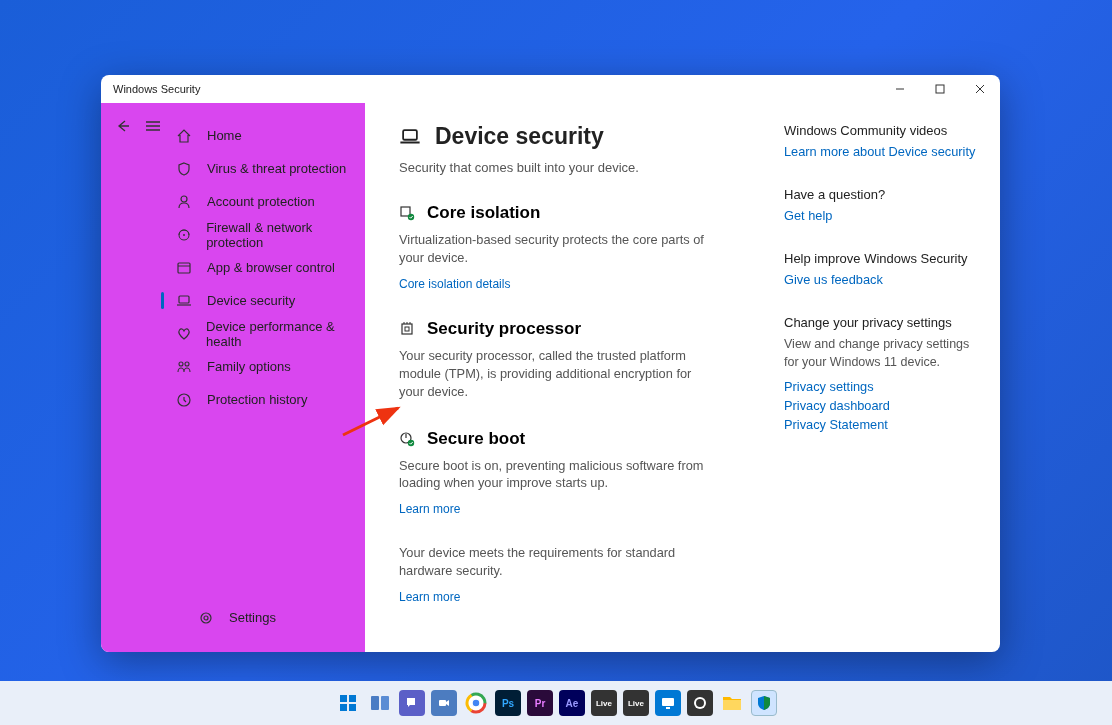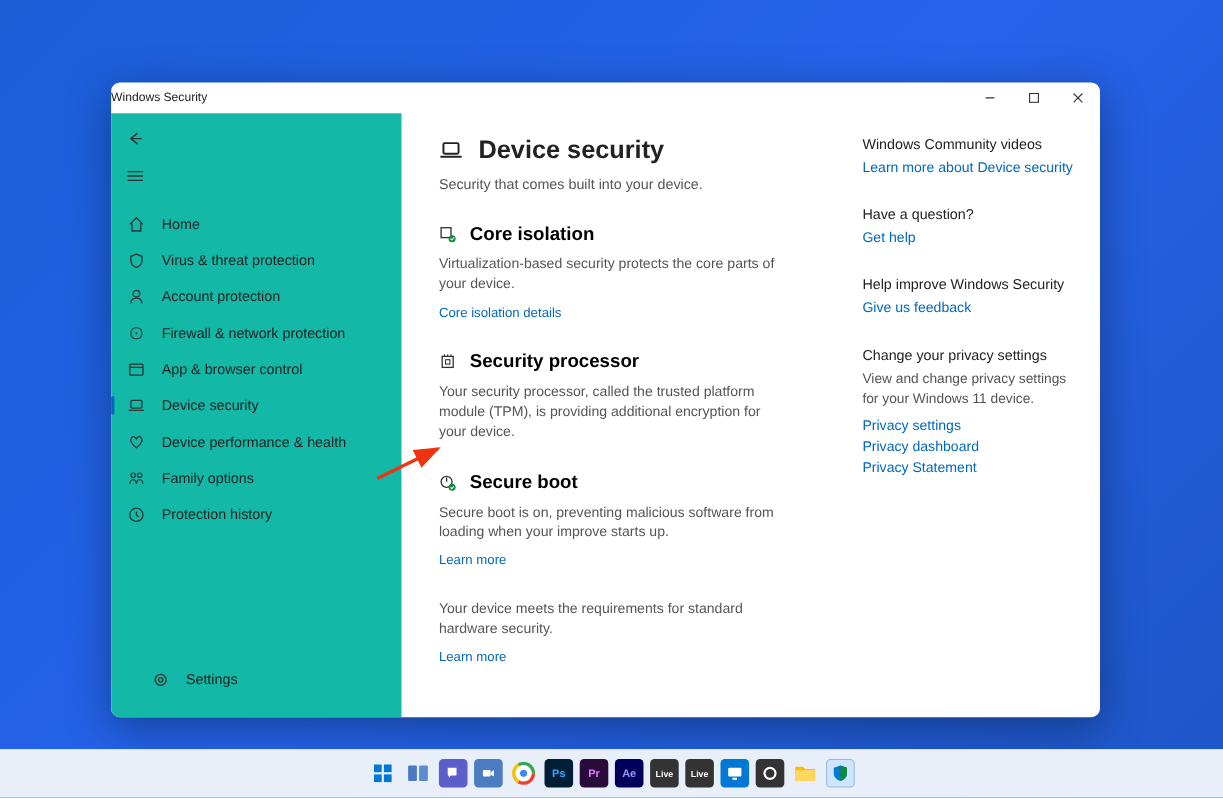--- a/index.html
+++ b/index.html
@@ -21,20 +21,21 @@
     border-radius: 8px;
     box-shadow: 0 10px 40px rgba(0,0,0,0.35);
     display: flex;
     flex-direction: column;
     overflow: hidden;
   }
   .titlebar {
     height: 28px;
     display: flex;
     align-items: center;
+    padding-left: 12px;
     font-size: 11px;
     color: #222;
     position: relative;
   }
   .titlebar .controls {
     position: absolute;
     right: 0;
     top: 0;
     display: flex;
     height: 28px;
@@ -48,23 +49,23 @@
     color: #333;
     cursor: default;
   }
   .content-area {
     flex: 1;
     display: flex;
     min-height: 0;
   }
   .sidebar {
     width: 264px;
-    background: #14b8a6;
-    display: flex;
-    flex-direction: column;
+    background: #d946ef;
+    display: flex;
+    flex-direction: row;
     padding-top: 6px;
   }
   .sidebar .topbtn {
     height: 34px;
     display: flex;
     align-items: center;
     padding-left: 14px;
     color: #333;
   }
   .sidebar .navlist {

